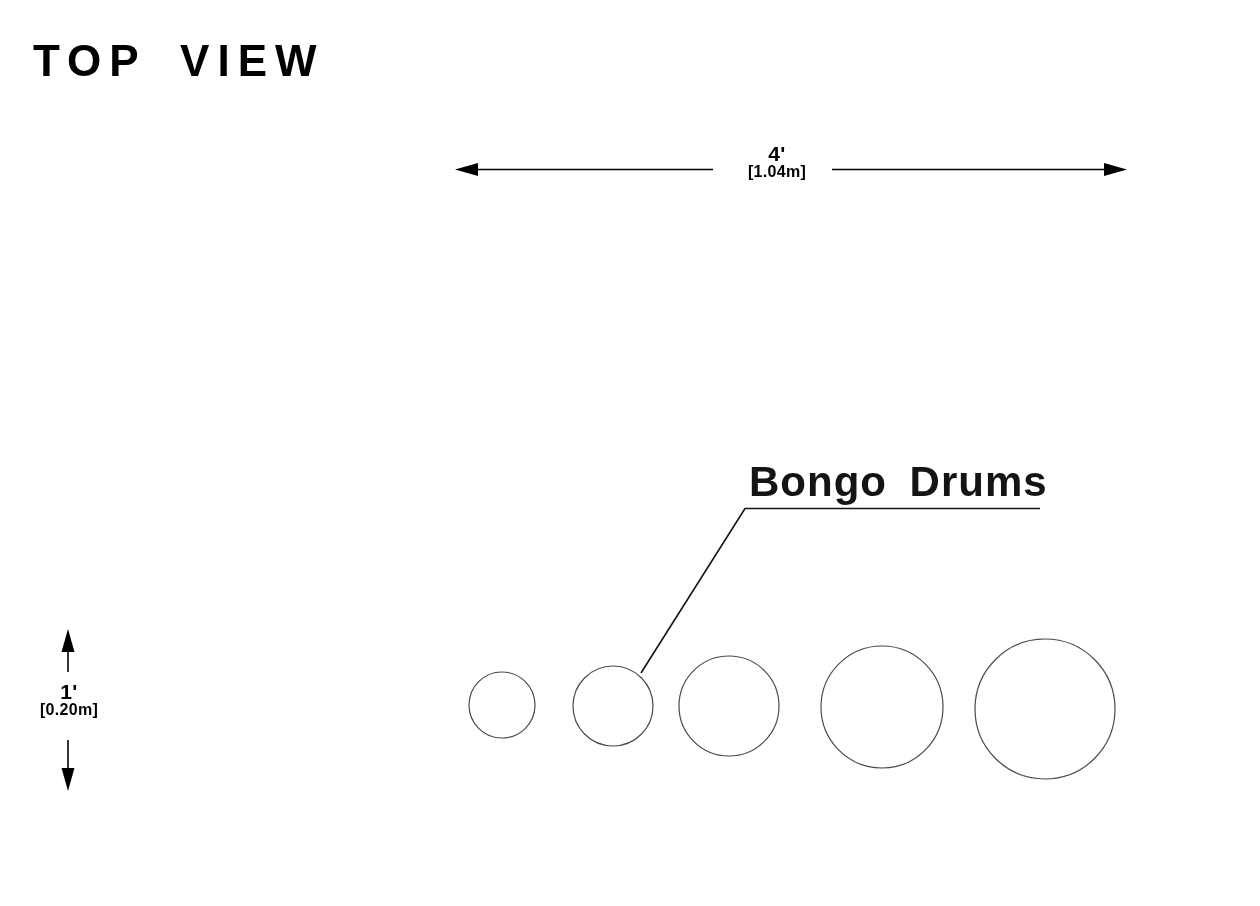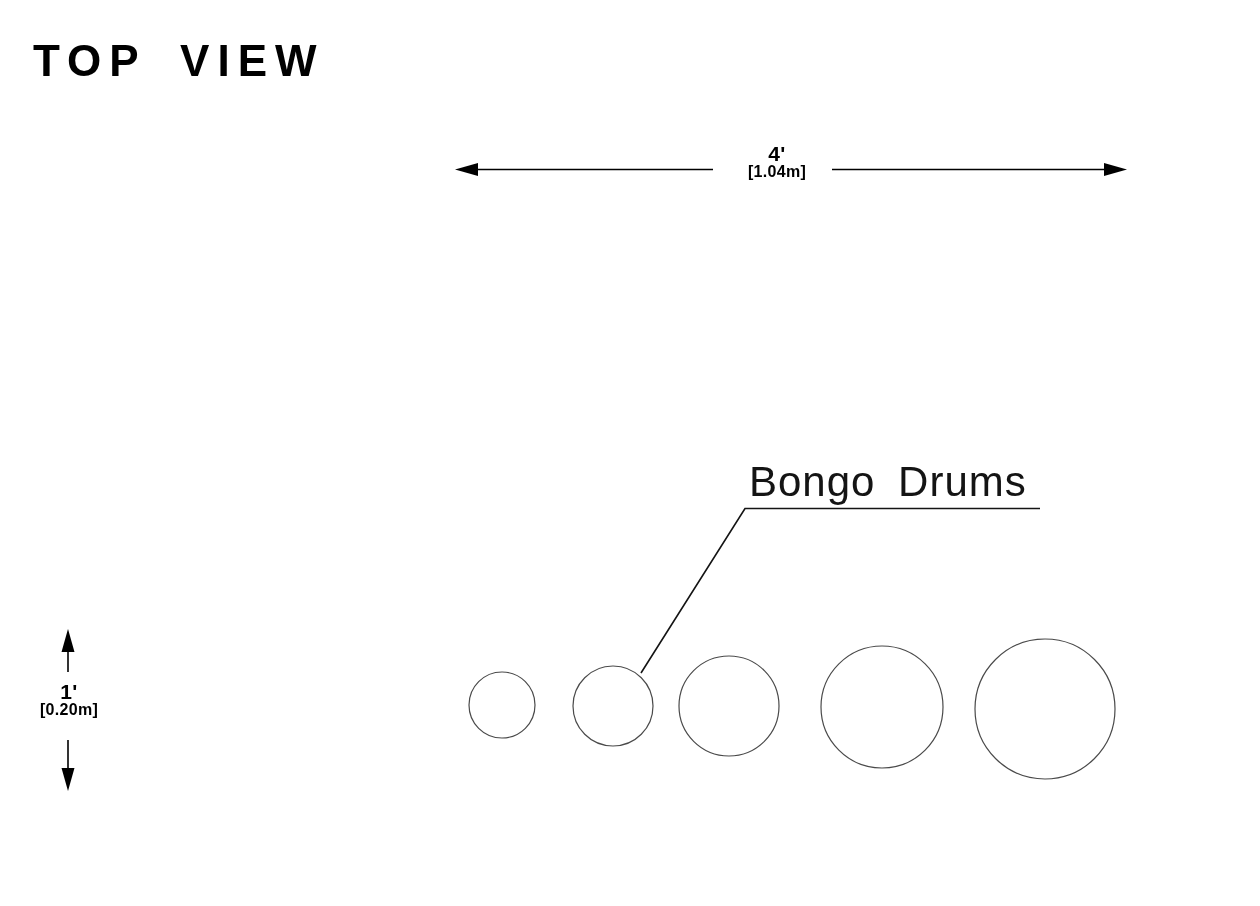--- a/index.html
+++ b/index.html
@@ -47,21 +47,21 @@
     letter-spacing: 0.3px;
   }
 
   .dim-h { left: 700px; top: 143px; width: 154px; }
   .dim-v { left: 4px;  top: 681px; width: 130px; }
 
   .callout-label {
     position: absolute;
     left: 749px; top: 458px;
     font-size: 42px;
-    font-weight: 400;
+    font-weight: 700;
     letter-spacing: 1px;
     word-spacing: 10px;
     color: #141414;
     white-space: nowrap;
   }
 </style>
 </head>
 <body>
 
 <div class="canvas">

